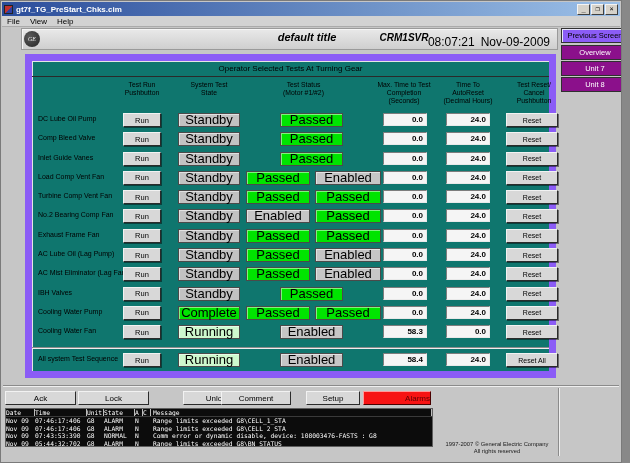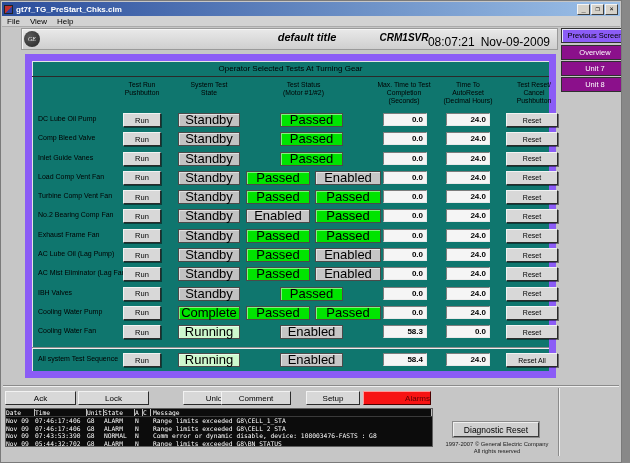--- a/index.html
+++ b/index.html
@@ -343,19 +343,18 @@
         <div class="ac c-time">05:44:32:702</div>
         <div class="ac c-unit">G8</div>
         <div class="ac c-state">ALARM</div>
         <div class="ac c-a">N</div>
         <div class="ac c-c"></div>
         <div class="ac c-msg">Range limits exceeded G8\BN_STATUS</div>
       </div>
     </div>
 
   <div class="vdiv"></div>
-  <button class="big-btn diag">Diagnostic Reset</button>
   <div class="copyright">
     <div>1997-2007 © General Electric Company</div>
     <div>All rights reserved</div>
   </div>
 
 </div>
 
 </body></html>

